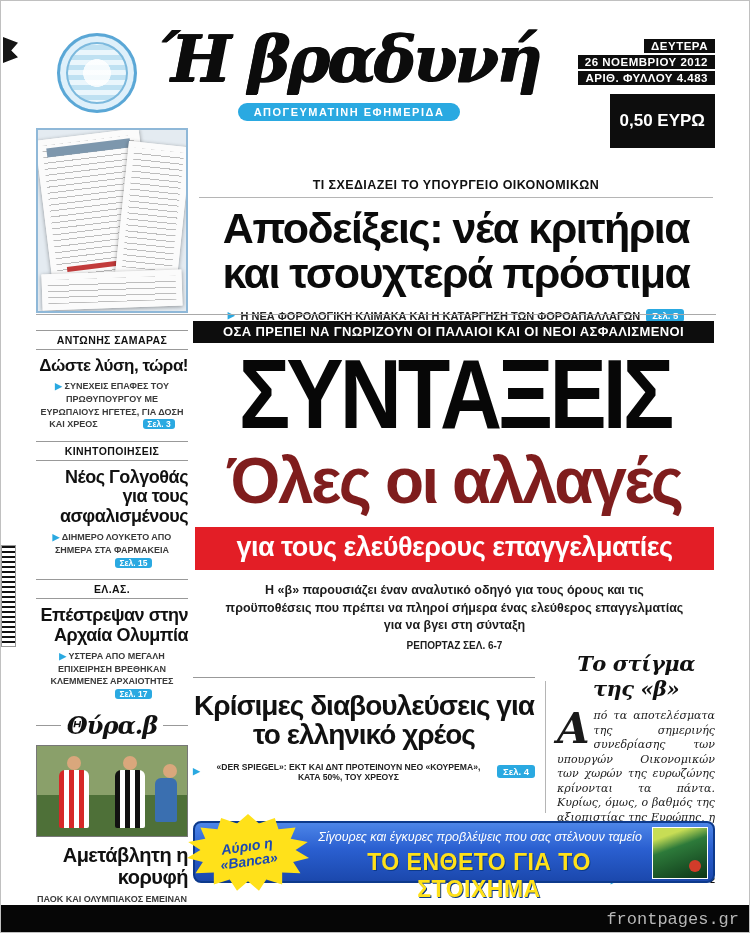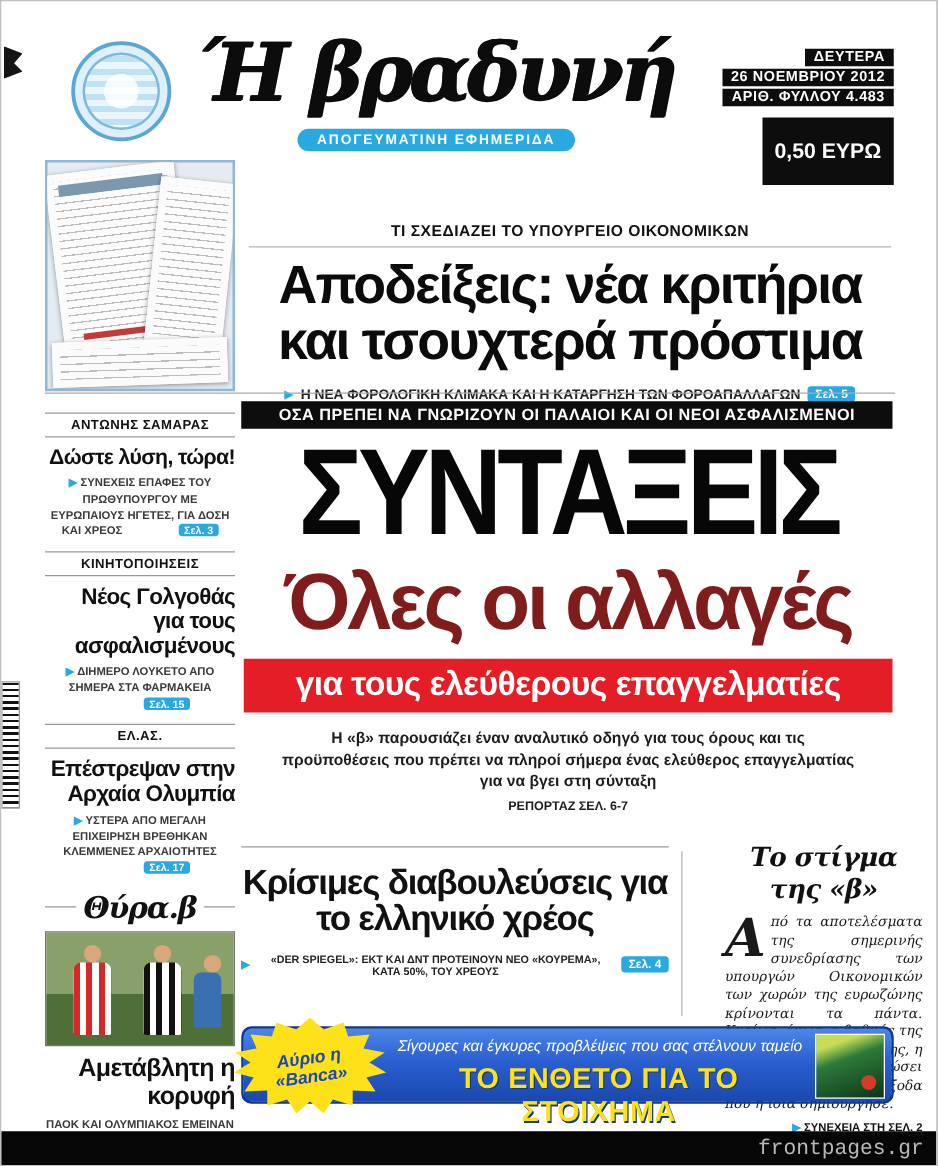--- a/index.html
+++ b/index.html
@@ -94,21 +94,21 @@
   .reportaz{margin-top:5px; font-size:10px; font-weight:bold; color:#1c1c1c;}
   
   .eurogroup{position:absolute; left:192px; top:676px; width:342px; text-align:center;
     border-top:1px solid #999; padding-top:7px;}
   .eg-kicker{font-size:11px; font-weight:bold; letter-spacing:.3px;}
   .eg-headline{margin-top:6px; font-size:28px; font-weight:bold; line-height:1.05;
     letter-spacing:-1px;}
   .eg-subrow{margin-top:12px; display:flex; justify-content:center; align-items:center; gap:5px;
     font-size:8.6px; font-weight:bold; color:#222;}
   .vdivider{position:absolute; left:544px; top:680px; height:132px; border-left:1px solid #b5b5b5;}
-  .column{position:absolute; left:556px; top:672px; width:158px;margin-left:23px;}
+  .column{position:absolute; left:556px; top:650px; width:158px;}
   .col-title{font-family:"DejaVu Serif", serif; font-style:italic; font-weight:bold;
     font-size:21px; text-align:center; letter-spacing:-.5px;}
   .col-body{margin-top:8px; font-family:"DejaVu Serif", serif; font-style:italic;
     font-size:11px; line-height:1.32; text-align:justify; color:#1a1a1a;}
   .dropcap{float:left; font-family:"DejaVu Serif", serif; font-style:italic; font-weight:bold;
     font-size:42px; line-height:.85; margin:2px 4px 0 0;}
   .col-more{margin-top:6px; text-align:right; font-size:9px; font-weight:bold;}
   
   .promo{position:absolute; left:192px; top:820px; width:522px; height:62px;
     background:linear-gradient(180deg,#4d86e8 0,#2a5fd0 45%,#1b48ad 100%);

